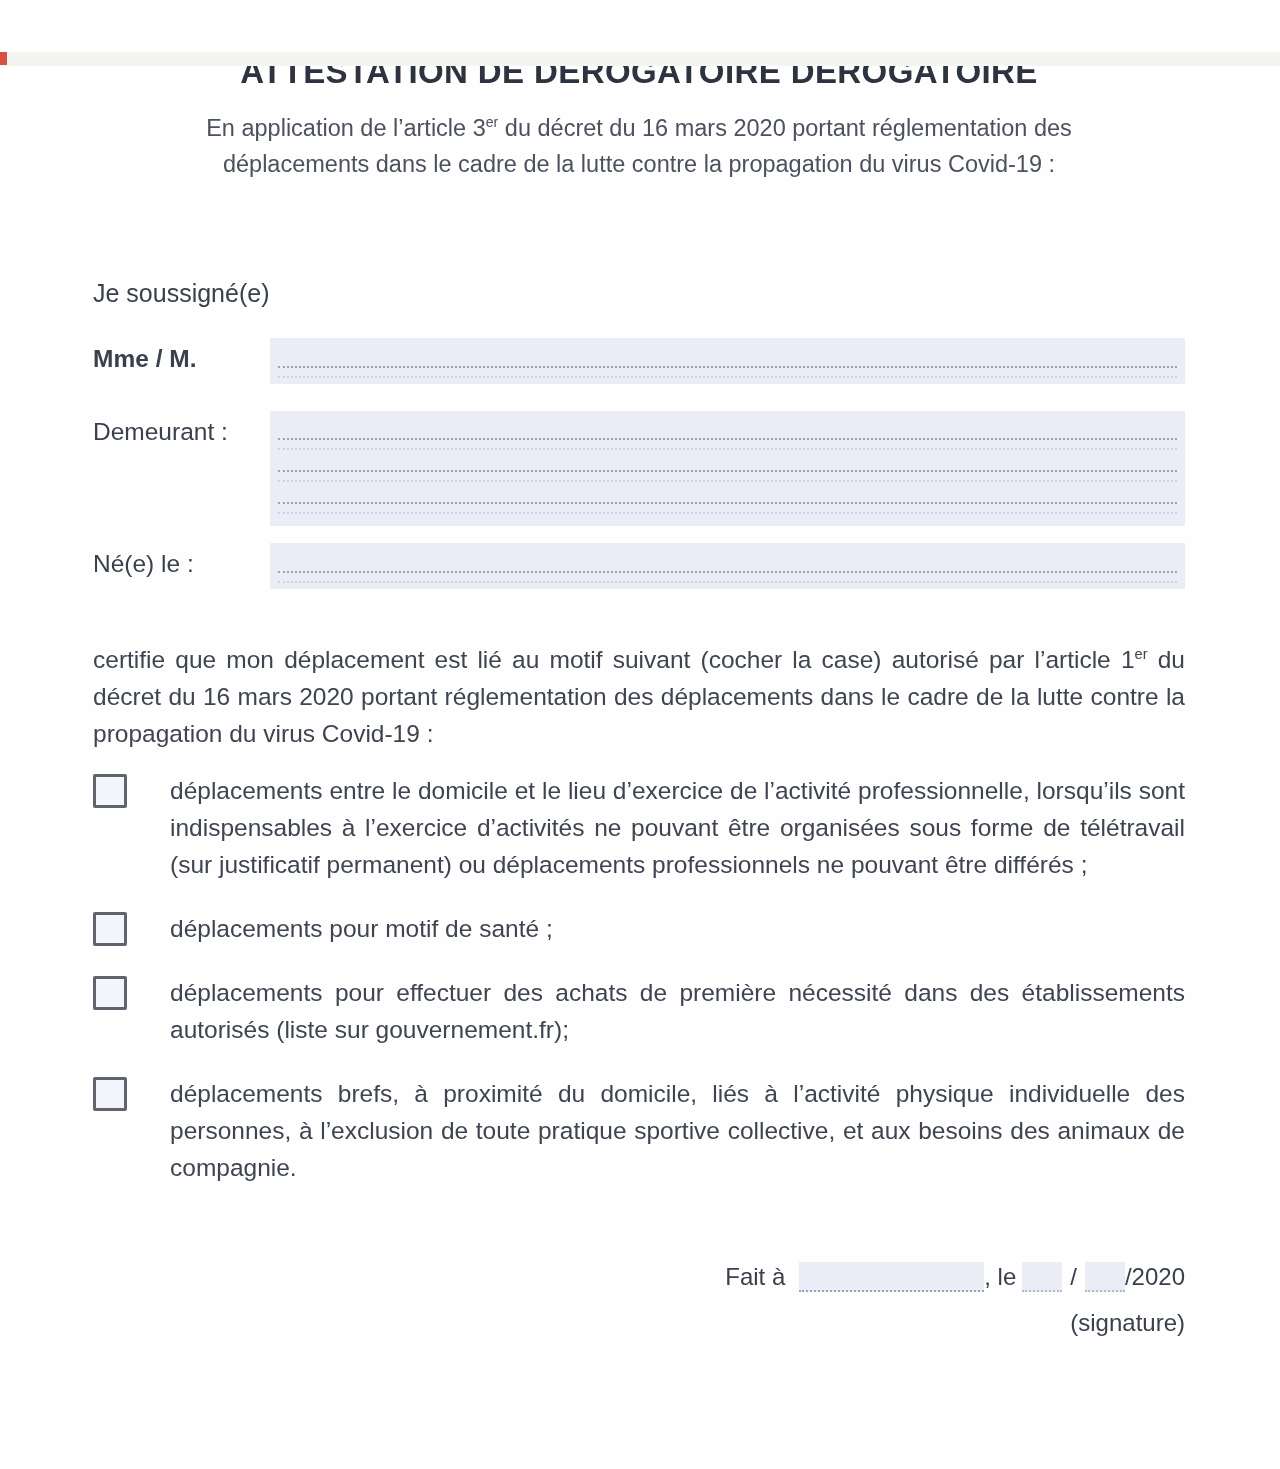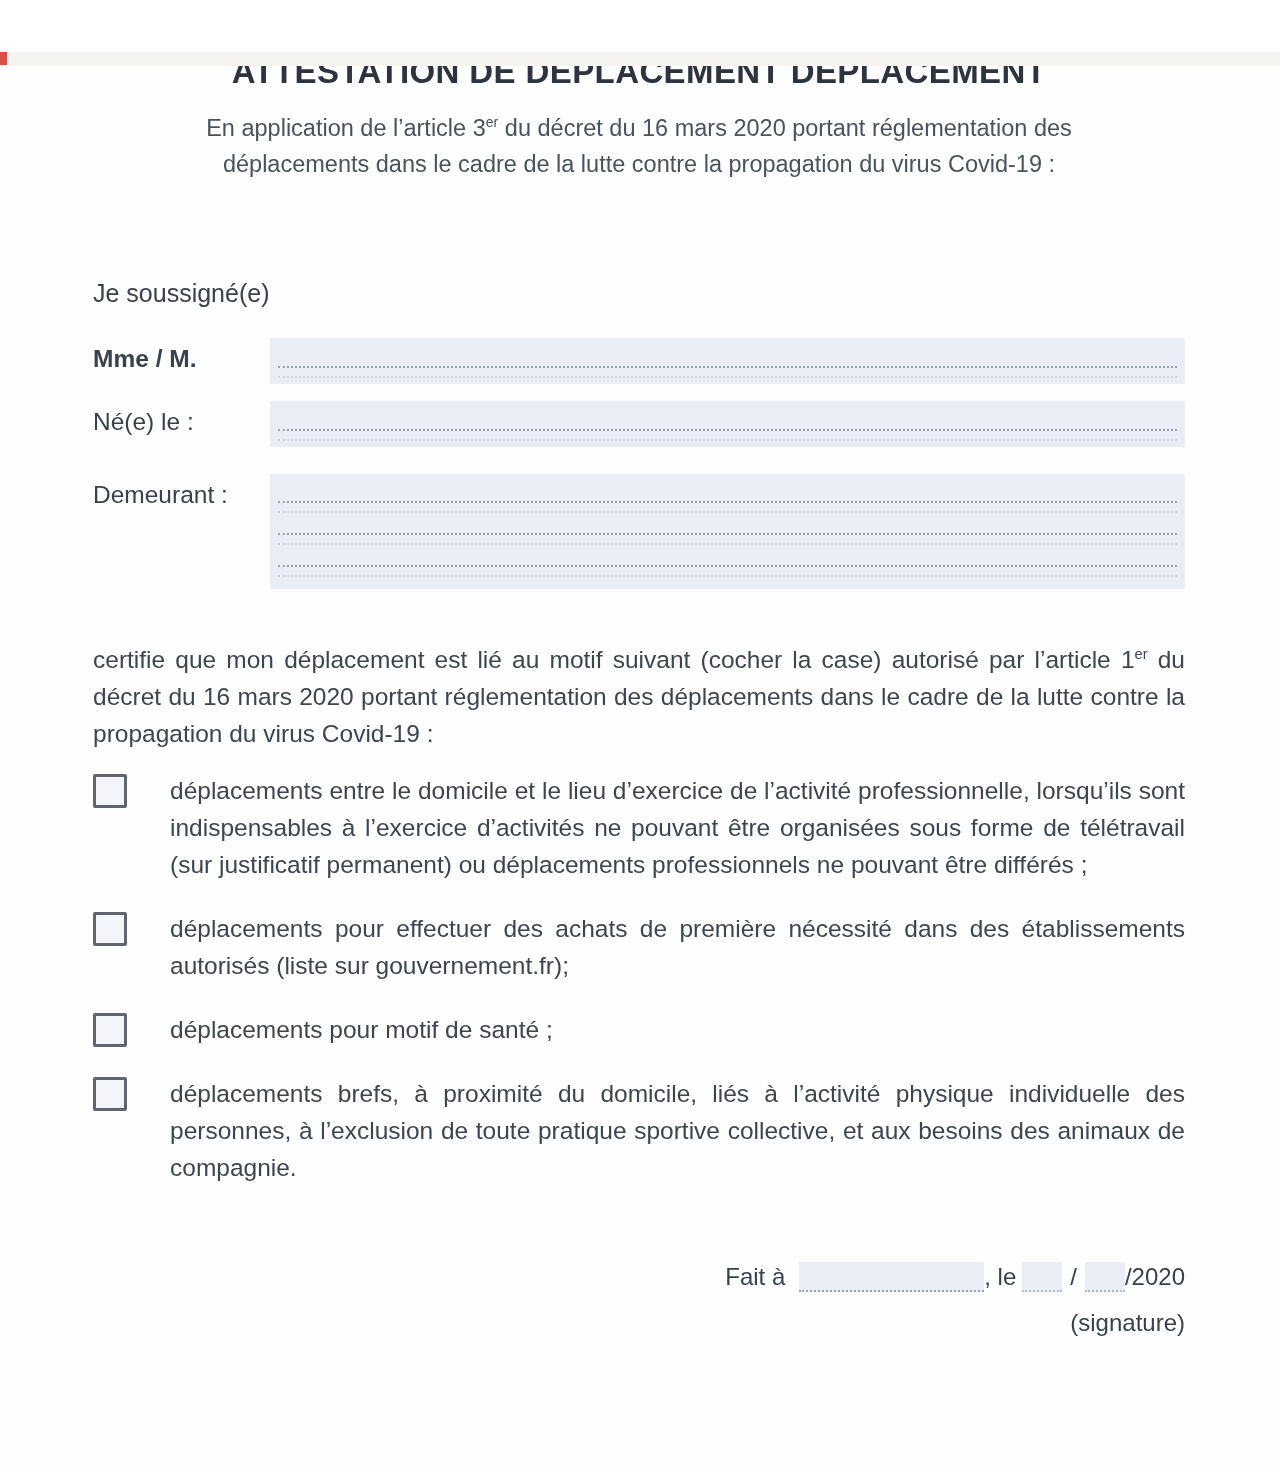--- a/index.html
+++ b/index.html
@@ -96,66 +96,66 @@
 </style>
 </head>
 <body>
 
 <div class="page">
   <div class="top-strip"></div>
   <div class="scan-artifact"></div>
 
   <div class="content">
 
-    <h1 class="title">ATTESTATION DE DÉPLACEMENT DÉPLACEMENT</h1>
+    <h1 class="title">ATTESTATION DE DÉROGATOIRE DÉROGATOIRE</h1>
 
     <p class="subtitle"><span>En application de l’article 3</span><sup class="sup">er</sup><span> du décret du 16 mars 2020 portant réglementation des déplacements dans le cadre de la lutte contre la propagation du virus Covid-19 :</span></p>
 
     <div class="intro">Je soussigné(e)</div>
 
     <div class="form-row row-name">
       <div class="form-label">Mme / M.</div>
-      <div class="field-box single">
-        <div class="dotline"></div>
-      </div>
-    </div>
-
-    <div class="form-row row-birthdate">
-      <div class="form-label">Né(e) le  :</div>
       <div class="field-box single">
         <div class="dotline"></div>
       </div>
     </div>
 
     <div class="form-row row-address">
       <div class="form-label">Demeurant  :</div>
       <div class="field-box multi">
         <div class="dotline dl1"></div>
         <div class="dotline dl2"></div>
         <div class="dotline dl3"></div>
       </div>
     </div>
 
+    <div class="form-row row-birthdate">
+      <div class="form-label">Né(e) le  :</div>
+      <div class="field-box single">
+        <div class="dotline"></div>
+      </div>
+    </div>
+
     <p class="certify"><span>certifie que mon déplacement est lié au motif suivant (cocher la case) autorisé par l’article 1</span><sup class="sup">er</sup><span> du décret du 16 mars 2020 portant réglementation des déplacements dans le cadre de la lutte contre la propagation du virus Covid-19  :</span></p>
 
     <div class="reasons">
 
       <div class="reason-item">
         <div class="checkbox"></div>
         <div class="reason-text">déplacements entre le domicile et le lieu d’exercice de l’activité professionnelle, lorsqu’ils sont indispensables à l’exercice d’activités ne pouvant être organisées sous forme de télétravail (sur justificatif permanent) ou déplacements professionnels ne pouvant être différés ;</div>
       </div>
 
       <div class="reason-item">
         <div class="checkbox"></div>
-        <div class="reason-text">déplacements pour effectuer des achats de première nécessité dans des établissements autorisés (liste sur gouvernement.fr);</div>
+        <div class="reason-text">déplacements pour motif de santé ;</div>
       </div>
 
       <div class="reason-item">
         <div class="checkbox"></div>
-        <div class="reason-text">déplacements pour motif de santé ;</div>
+        <div class="reason-text">déplacements pour effectuer des achats de première nécessité dans des établissements autorisés (liste sur gouvernement.fr);</div>
       </div>
 
 
       <div class="reason-item">
         <div class="checkbox"></div>
         <div class="reason-text">déplacements brefs, à proximité du domicile, liés à l’activité physique individuelle des personnes, à l’exclusion de toute pratique sportive collective, et aux besoins des animaux de compagnie.</div>
       </div>
 
     </div>
 

